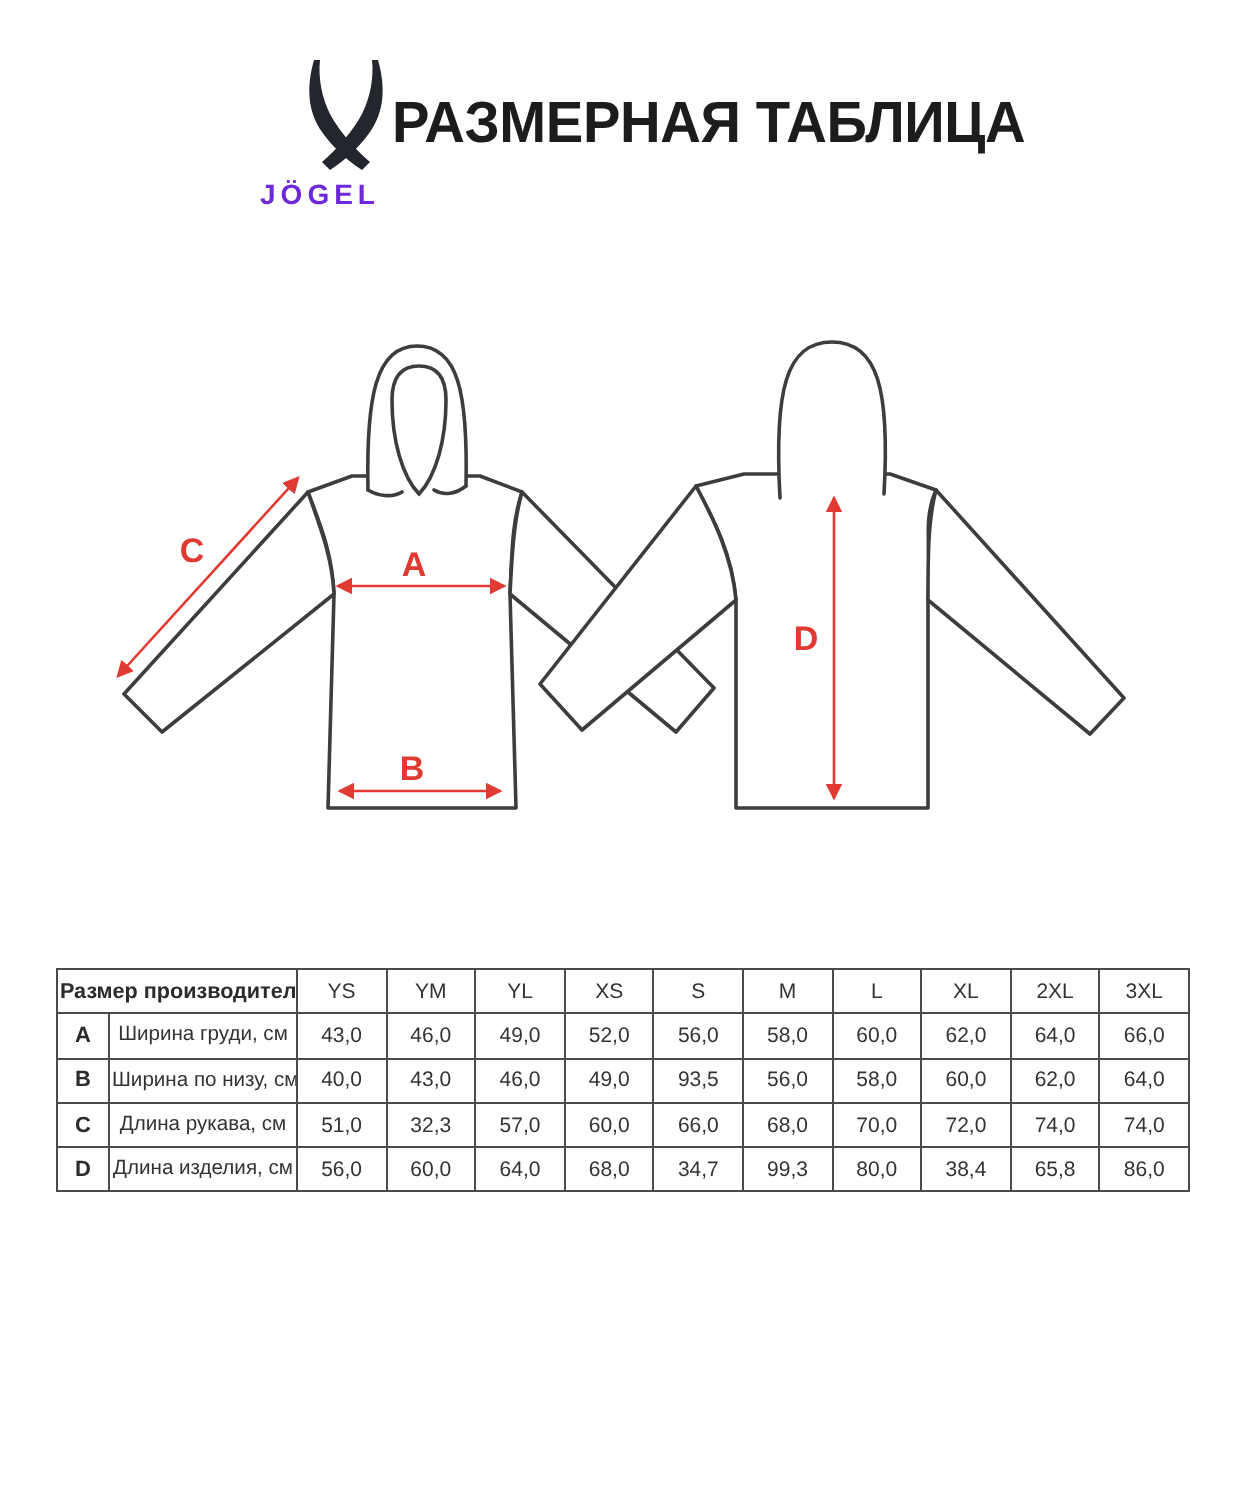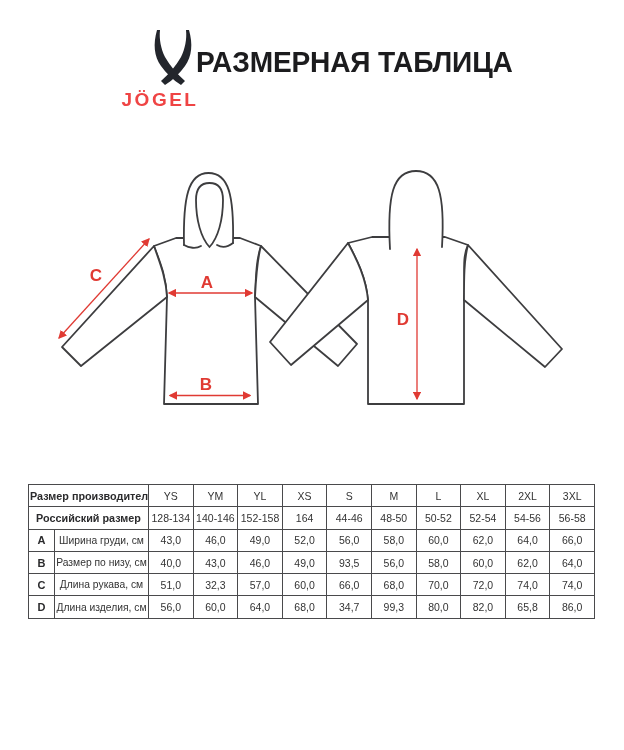--- a/index.html
+++ b/index.html
@@ -2,21 +2,21 @@
 <html><head>
 <meta charset="utf-8">
 <style>
   html,body{margin:0;padding:0;background:#fff;}
   body{width:624px;height:750px;position:relative;font-family:"Liberation Sans",sans-serif;overflow:hidden;}
   .canvas{position:absolute;inset:0;background:#ffffff;}
 
   
   .brand{position:absolute;left:116px;top:30px;width:88px;text-align:center;}
   .brand .mark{display:block;margin:0 auto;margin-left:34px;}
-  .brand .word{display:block;margin-top:3px;font-size:19px;font-weight:bold;letter-spacing:2.5px;color:#ef4444;}
+  .brand .word{display:block;margin-top:3px;font-size:14px;font-weight:bold;letter-spacing:2.5px;color:#6d28d9;}
   .title{position:absolute;left:196px;top:46px;width:330px;font-size:29px;font-weight:bold;
          color:#1c1c1e;letter-spacing:-0.2px;white-space:nowrap;transform:scaleX(0.97);transform-origin:left;}
 
   
   .diagram{position:absolute;left:0;top:150px;}
   .garment{fill:#ffffff;stroke:#3d3d3f;stroke-width:1.8;stroke-linejoin:round;}
   .garment-line{fill:none;stroke:#3d3d3f;stroke-width:1.8;stroke-linecap:round;}
   .hoodfill{fill:#ffffff;stroke:none;}
   .measure{stroke:#e03a33;stroke-width:1.3;fill:none;}
   .mlabel{fill:#e03a33;font-family:"Liberation Sans",sans-serif;font-size:17px;font-weight:bold;text-anchor:middle;}
@@ -108,49 +108,36 @@
           <td>YL</td>
           <td>XS</td>
           <td>S</td>
           <td>M</td>
           <td>L</td>
           <td>XL</td>
           <td>2XL</td>
           <td>3XL</td>
         </tr>
         <tr>
-          <td class="hdr" colspan="2">Российский размер</td>
-          <td>128-134</td>
-          <td>140-146</td>
-          <td>152-158</td>
-          <td>164</td>
-          <td>44-46</td>
-          <td>48-50</td>
-          <td>50-52</td>
-          <td>52-54</td>
-          <td>54-56</td>
-          <td>56-58</td>
-        </tr>
-        <tr>
           <td class="letter">A</td>
           <td class="rowlabel">Ширина груди, см</td>
           <td>43,0</td>
           <td>46,0</td>
           <td>49,0</td>
           <td>52,0</td>
           <td>56,0</td>
           <td>58,0</td>
           <td>60,0</td>
           <td>62,0</td>
           <td>64,0</td>
           <td>66,0</td>
         </tr>
         <tr>
           <td class="letter">B</td>
-          <td class="rowlabel">Размер по низу, см</td>
+          <td class="rowlabel">Ширина по низу, см</td>
           <td>40,0</td>
           <td>43,0</td>
           <td>46,0</td>
           <td>49,0</td>
           <td>93,5</td>
           <td>56,0</td>
           <td>58,0</td>
           <td>60,0</td>
           <td>62,0</td>
           <td>64,0</td>
@@ -172,20 +159,20 @@
         <tr>
           <td class="letter">D</td>
           <td class="rowlabel">Длина изделия, см</td>
           <td>56,0</td>
           <td>60,0</td>
           <td>64,0</td>
           <td>68,0</td>
           <td>34,7</td>
           <td>99,3</td>
           <td>80,0</td>
-          <td>82,0</td>
+          <td>38,4</td>
           <td>65,8</td>
           <td>86,0</td>
         </tr>
       </tbody>
   </table>
 
 </div>
 
 </body></html>

